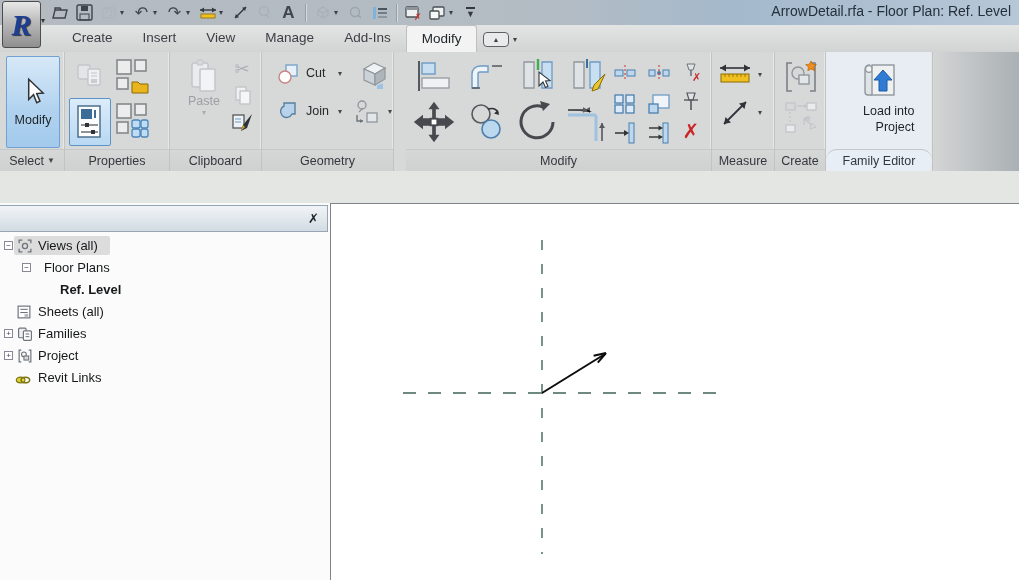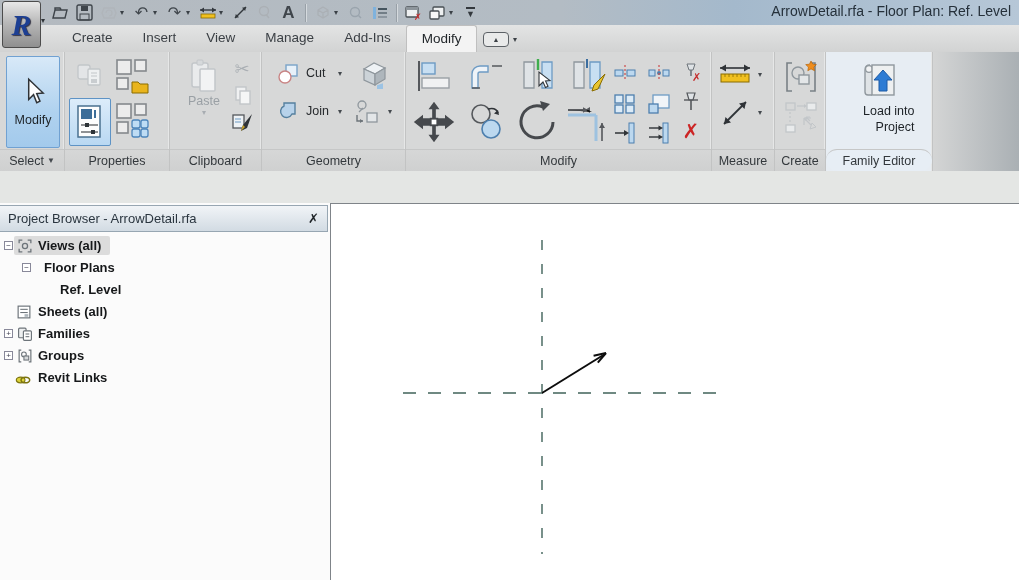--- a/index.html
+++ b/index.html
@@ -65,21 +65,21 @@
   .browser{position:absolute;left:0;top:203px;width:330px;height:377px;background:#fbfbfb;}
   .btitle{position:absolute;left:0;top:2px;width:328px;height:27px;box-sizing:border-box;
     background:linear-gradient(180deg,#f1f4f7,#d2dbe3);border:1px solid #97a6b2;border-left:none;
     display:flex;align-items:center;padding:0 8px;font-size:13px;color:#2a353f;}
   .btitle .bx{margin-left:auto;font-size:13px;font-weight:bold;color:#1e2327;cursor:default;}
   .tree{position:absolute;left:0;top:32px;width:328px;}
   .trow{position:relative;height:22px;display:flex;align-items:center;font-size:13px;color:#16181a;}
   .expander{position:absolute;top:6px;width:9px;height:9px;box-sizing:border-box;border:1px solid #889;
     background:#fff;font-size:8px;line-height:7px;text-align:center;color:#445;}
   .ticon{position:absolute;top:3px;width:16px;height:16px;}
-  .tlabel{position:absolute;top:3px;white-space:nowrap;font-weight:bold;}
+  .tlabel{position:absolute;top:3px;white-space:nowrap;}
   .sel{position:absolute;left:14px;top:1px;width:96px;height:19px;background:#dcdcdc;border-radius:2px;}
   .canvas{position:absolute;left:330px;top:203px;width:689px;height:377px;background:#fff;
     border-left:1px solid #7f8489;border-top:1px solid #7f8489;box-sizing:border-box;}
 </style>
 </head>
 <body>
 <div id="app">
 
 <div class="titlebar">
   <div class="qat">
@@ -283,21 +283,21 @@
             <line x1="4" y1="11" x2="10" y2="11" stroke="#6d9bc4"></line>
             <path d="M21 3 L12 14 L10 20 L16 17 Z" fill="#2f3337"></path>
             <path d="M10 20 L12 14 L14 16 Z" fill="#c9a227"></path>
           </svg>
         </div>
     <div class="plabel">
           <span>Clipboard</span>
         </div>
   </div>
 
-  <div class="panel" style="left:262px;width:144px;">
+  <div class="panel" style="left:262px;width:132px;">
     <div class="icbtn" style="left:14px;top:10px;width:24px;height:24px;">
       <svg width="22" height="22" viewBox="0 0 22 22">
             <rect x="9" y="2" width="11" height="11" fill="#e8f1f9" stroke="#7aa3c8" stroke-width="1.4"></rect>
             <circle cx="8" cy="14" r="6" fill="#fff" stroke="#c98585" stroke-width="1.4"></circle>
           </svg>
         </div>
     <span class="smalltxt" style="position:absolute;left:44px;top:14px;">Cut</span>
     <span style="position:absolute;left:76px;top:17px;font-size:8px;color:#44494e;">▾</span>
     <div class="icbtn" style="left:12px;top:48px;width:24px;height:24px;">
       <svg width="22" height="22" viewBox="0 0 22 22">
@@ -521,21 +521,20 @@
     <div class="plabel fe-label">
           <span>Family Editor</span>
         </div>
   </div>
 </div>
 
 <div class="gapstrip"></div>
 
 <div class="browser">
   <div class="btitle">
-    <span>Project Browser - ArrowDetail.rfa</span>
     <span class="bx">✗</span>
   </div>
   <div class="tree">
 
     <div class="trow">
       <span class="sel"></span>
       <span class="expander" style="left:4px;">−</span>
       <svg class="ticon" style="left:17px;" width="15" height="15" viewBox="0 0 15 15">
         <path d="M2 5 V2 H5 M10 2 H13 V5 M13 10 V13 H10 M5 13 H2 V10" fill="none" stroke="#6d747a" stroke-width="1.2"></path>
             <circle cx="7.5" cy="7.5" r="2.4" fill="none" stroke="#6d747a" stroke-width="1.2"></circle>
@@ -573,21 +572,21 @@
       <span class="tlabel" style="left:38px;">Families</span>
     </div>
 
     <div class="trow">
       <span class="expander" style="left:4px;">+</span>
       <svg class="ticon" style="left:17px;" width="15" height="15" viewBox="0 0 15 15">
         <path d="M4 2 H2 V13 H4 M11 2 H13 V13 H11" fill="none" stroke="#6d747a" stroke-width="1.1"></path>
             <circle cx="6.5" cy="6" r="2.2" fill="none" stroke="#6d747a" stroke-width="1"></circle>
             <rect x="6.5" y="7.5" width="4.5" height="3.8" fill="#d6d9db" stroke="#6d747a" stroke-width="1"></rect>
           </svg>
-      <span class="tlabel" style="left:38px;">Groups</span>
+      <span class="tlabel" style="left:38px;">Project</span>
     </div>
 
     <div class="trow">
       <svg class="ticon" style="left:15px;top:5px;" width="17" height="12" viewBox="0 0 17 12">
         <ellipse cx="6" cy="6" rx="4.6" ry="3" fill="#ddd43a" stroke="#7c7410" stroke-width="1.2"></ellipse>
             <ellipse cx="11" cy="6" rx="4.6" ry="3" fill="none" stroke="#7c7410" stroke-width="1.6"></ellipse>
           </svg>
       <span class="tlabel" style="left:38px;">Revit Links</span>
     </div>
 

